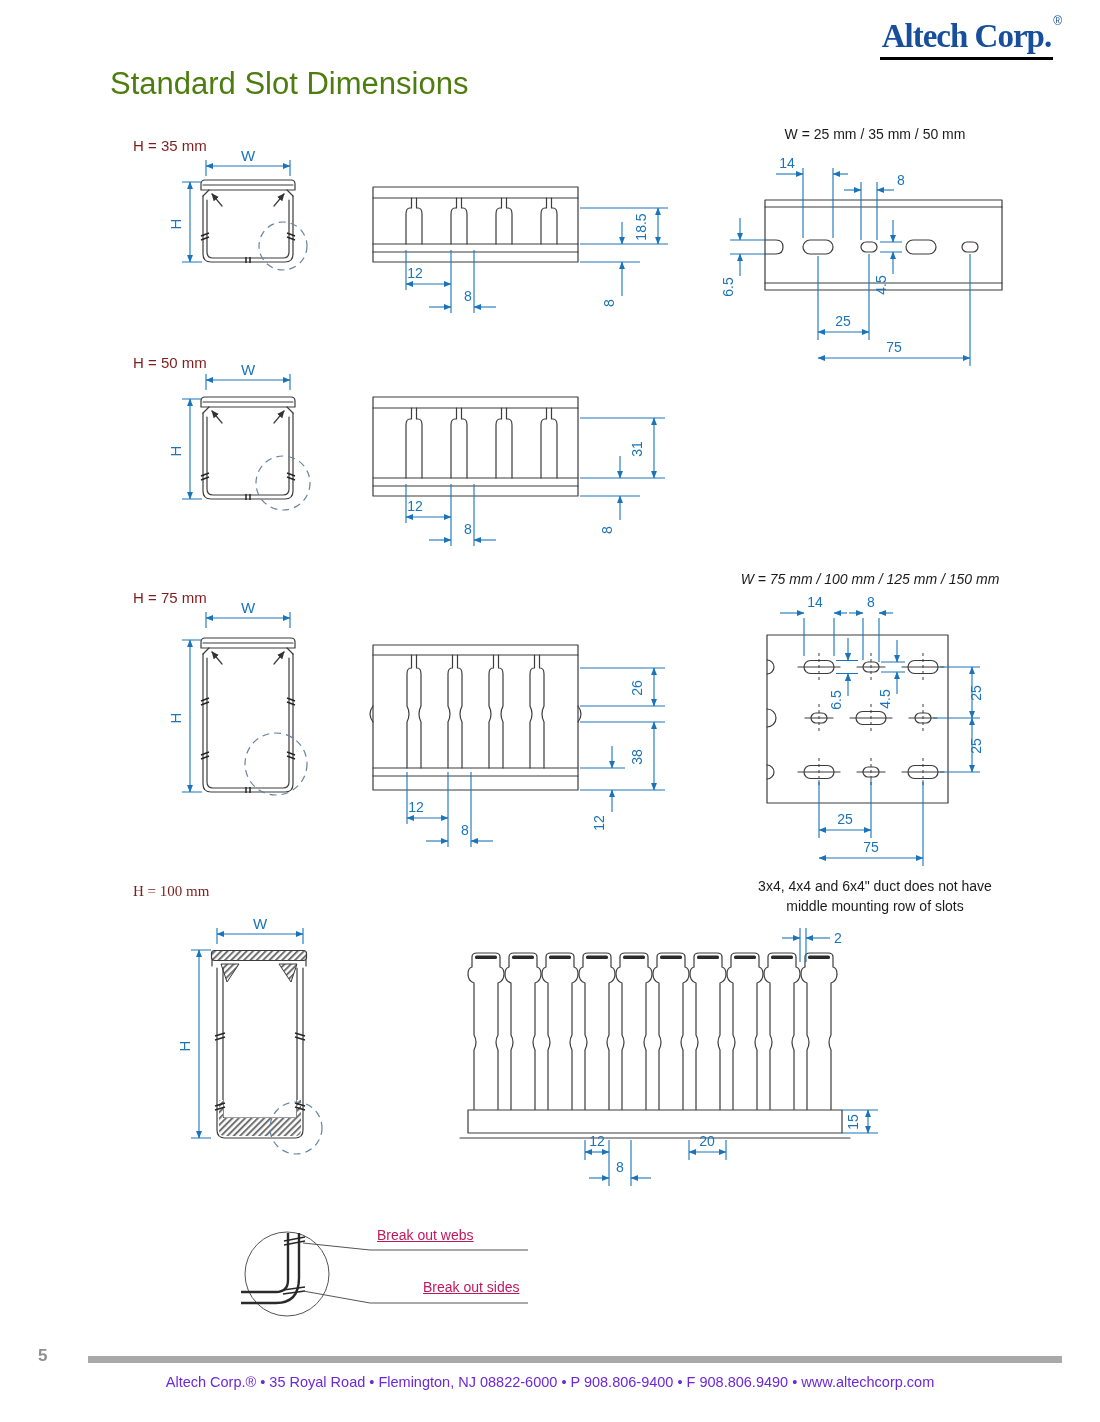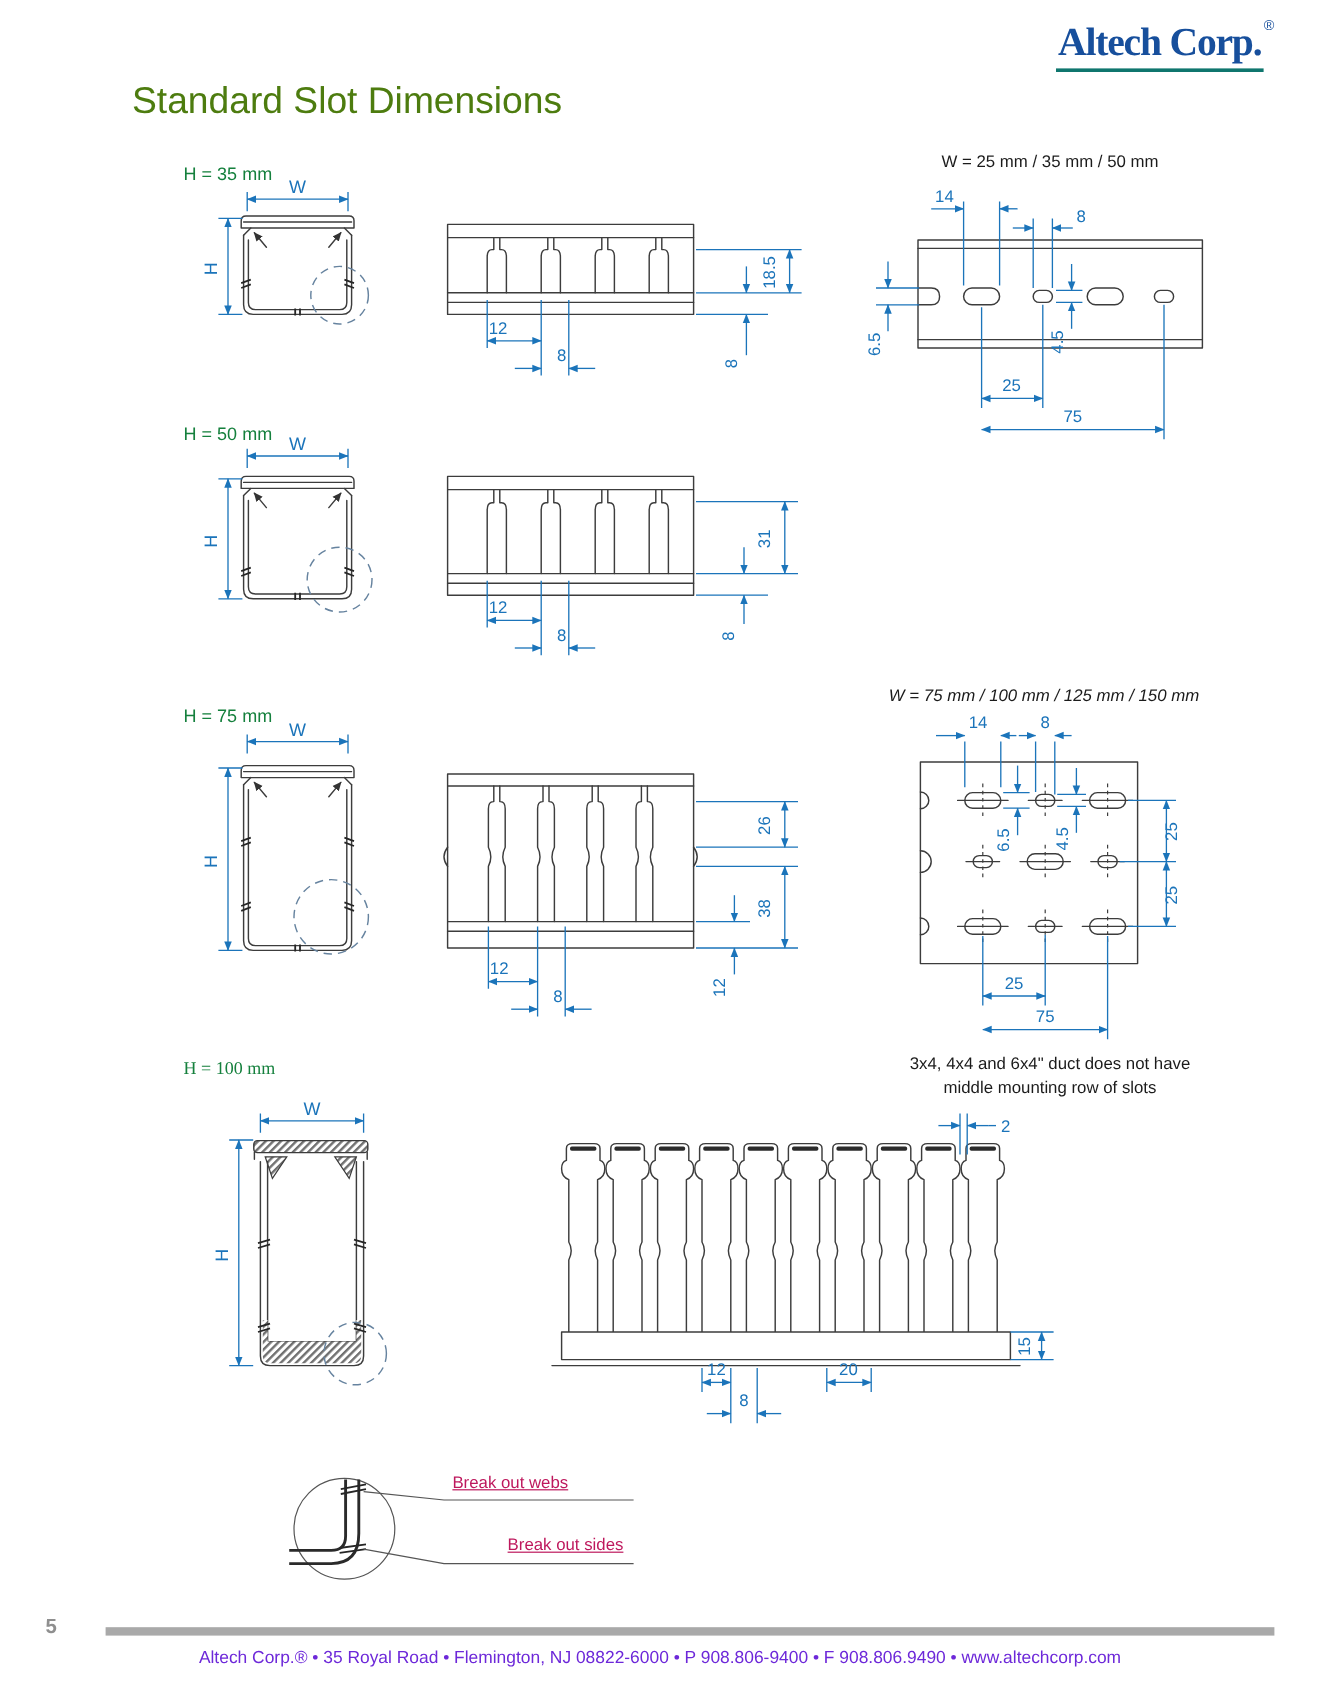--- a/index.html
+++ b/index.html
@@ -1,25 +1,25 @@
 <!DOCTYPE html>
 <html><head>
 <meta charset="utf-8">
 <style>
   html,body{margin:0;padding:0;background:#ffffff;}
   #page{position:relative;width:1100px;height:1422px;background:#ffffff;overflow:hidden;
         font-family:"Liberation Sans",sans-serif;}
   .abs{position:absolute;}
   #logo{top:18px;left:832px;width:230px;text-align:right;}
   #logo .lg{display:inline-block;font-size:33px;font-weight:bold;letter-spacing:-1px;
-        color:#174f9c;border-bottom:3px solid #0f766e;padding:0 2px 2px 2px;
+        color:#174f9c;border-bottom:3px solid #000000;padding:0 2px 2px 2px;
         font-family:"Liberation Serif",serif;}
   #logo .rg{font-size:12px;color:#174f9c;vertical-align:top;position:relative;top:-4px;}
   #title{top:66px;left:110px;font-size:31px;color:#4d7c0f;}
-  .seclab{font-size:15px;color:#15803d;margin-left:20px;}
+  .seclab{font-size:15px;color:#7f1d1d;}
   .railtitle{font-size:14px;color:#1b1b1b;text-align:center;}
   .note{font-size:14px;color:#1b1b1b;text-align:center;line-height:20px;}
   .bo-lab{font-size:14px;color:#be185d;background:#fff;padding:0 3px;text-decoration:underline;}
   #footer-bar{top:1356px;left:88px;width:974px;height:7px;background:#a9a9a9;}
   #page-num{top:1346px;left:38px;font-size:17px;font-weight:bold;color:#8f8f8f;}
   #footer-text{top:1374px;left:0;width:1100px;text-align:center;font-size:14.5px;color:#6d28d9;}
   svg text{font-family:"Liberation Sans",sans-serif;}
   .dt{fill:#1b74ba;font-size:14px;text-anchor:middle;}
   .wh{fill:#1b74ba;font-size:15px;text-anchor:middle;}
 </style>

